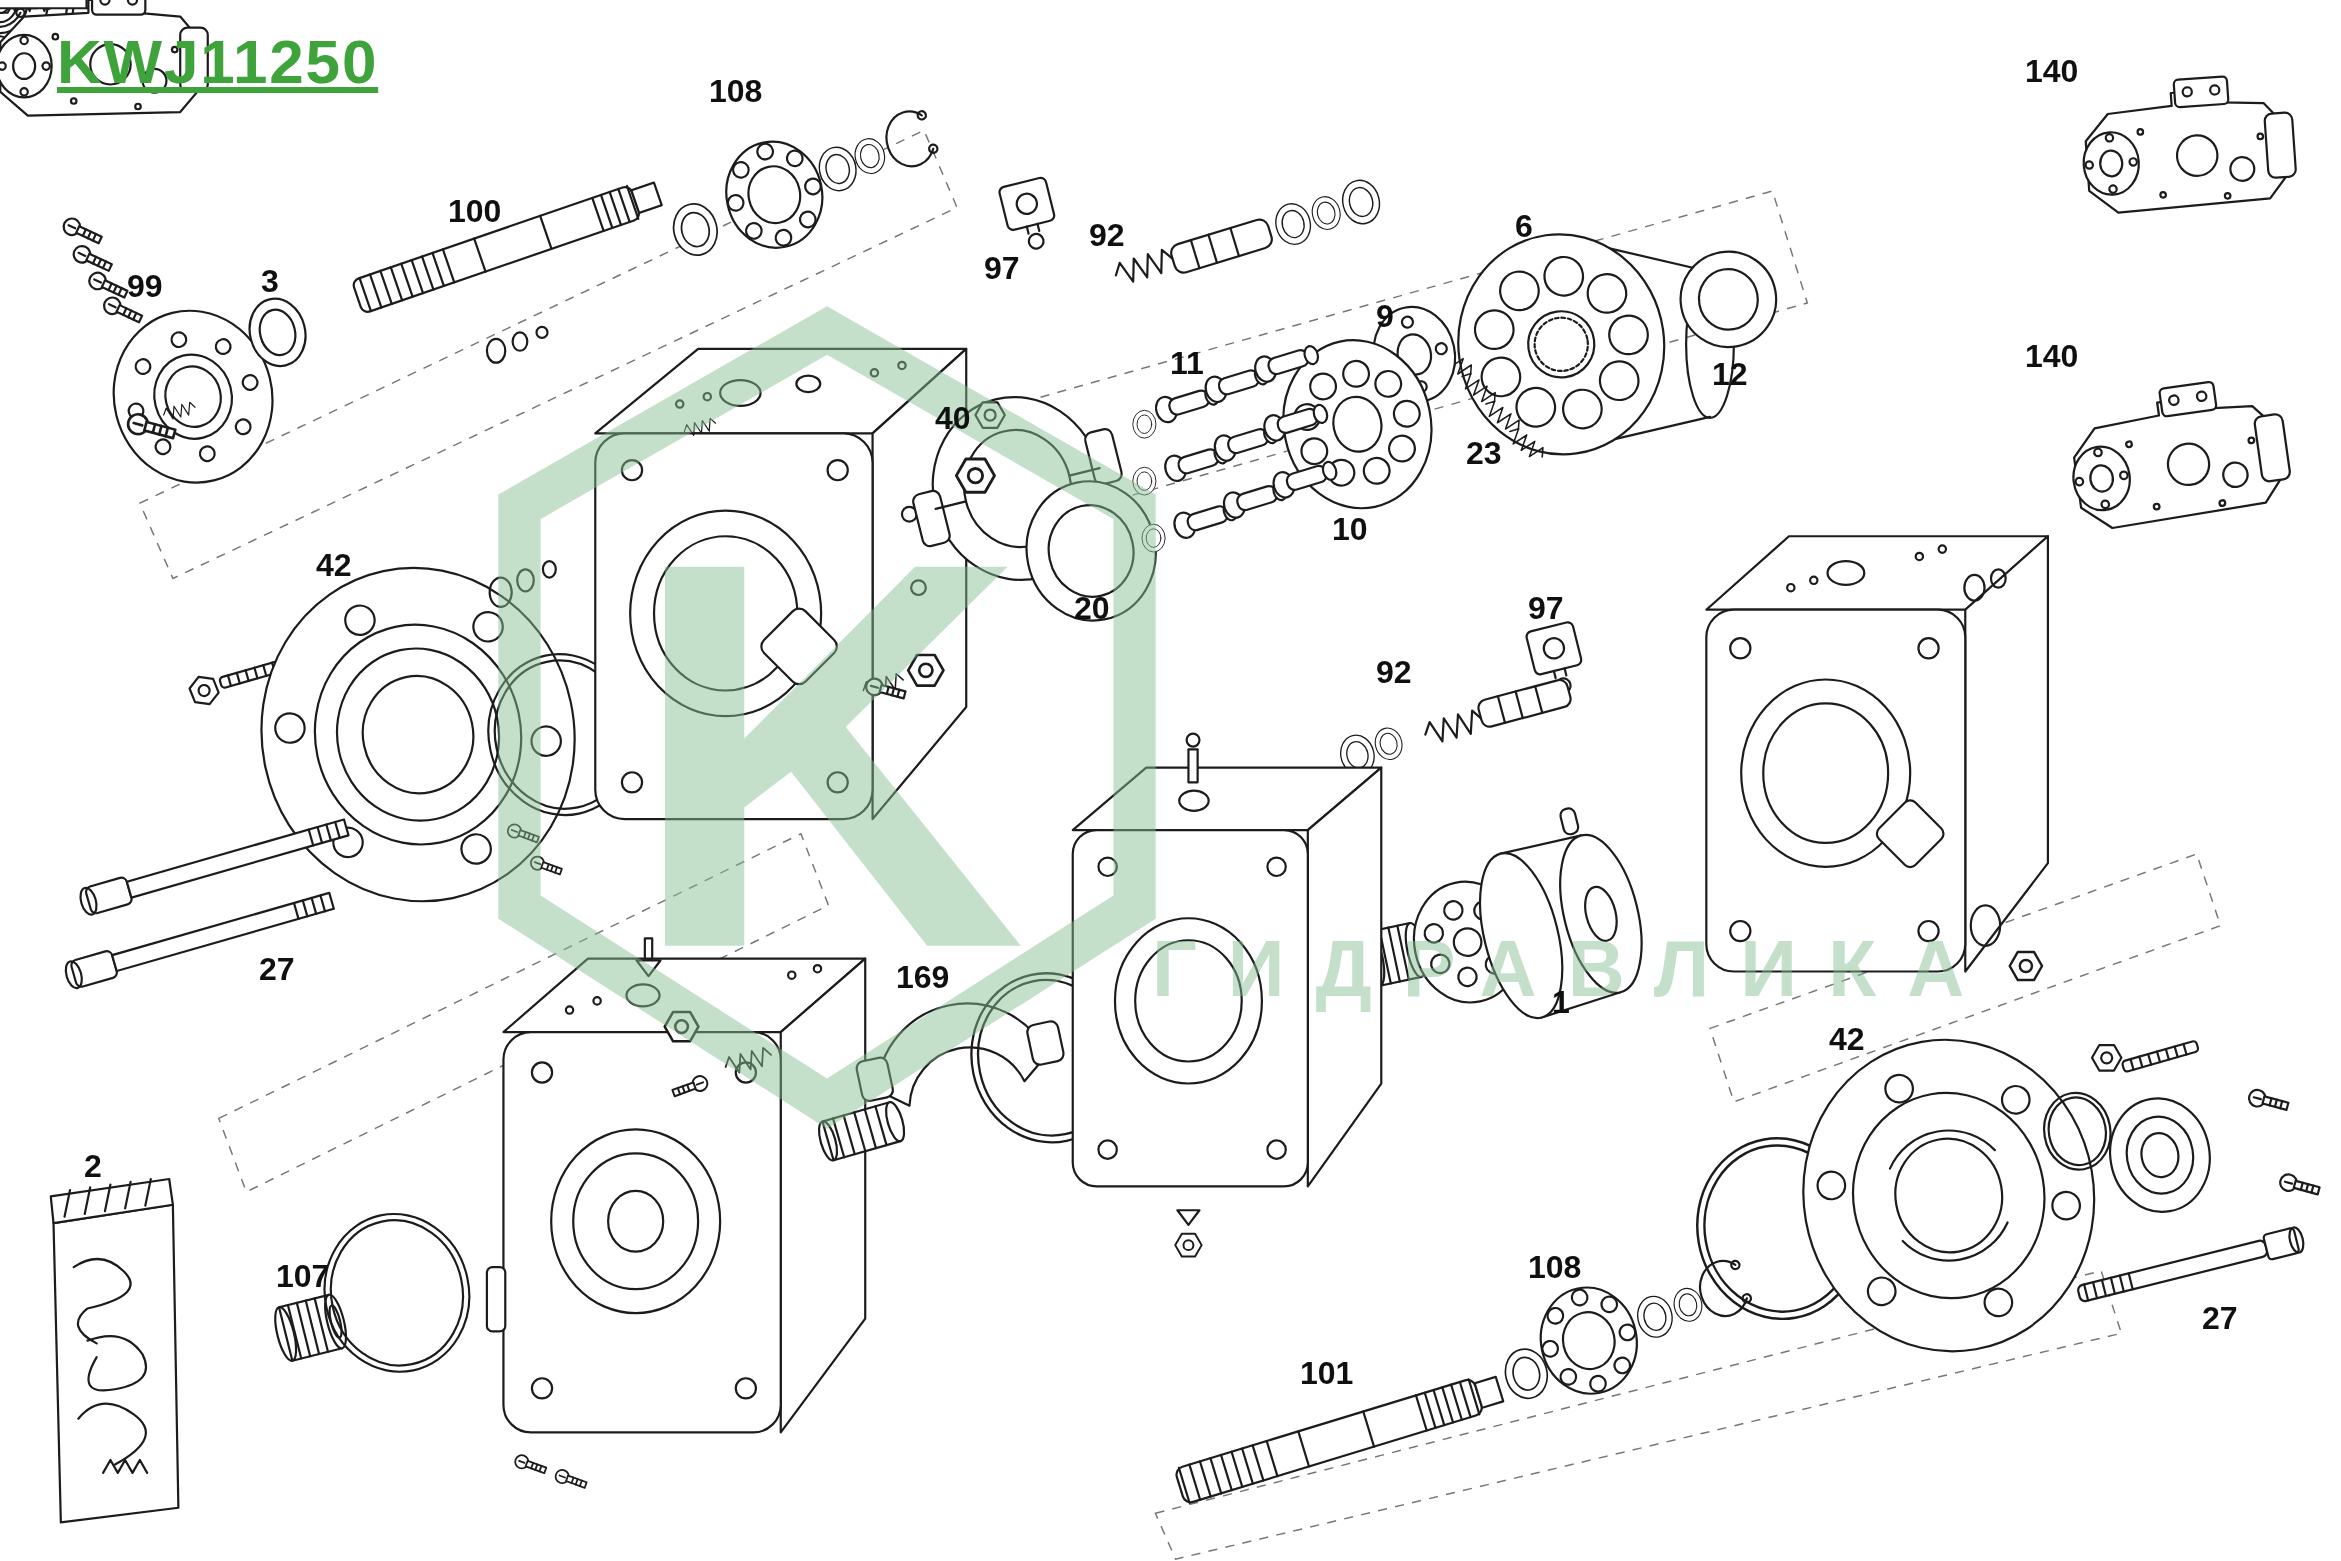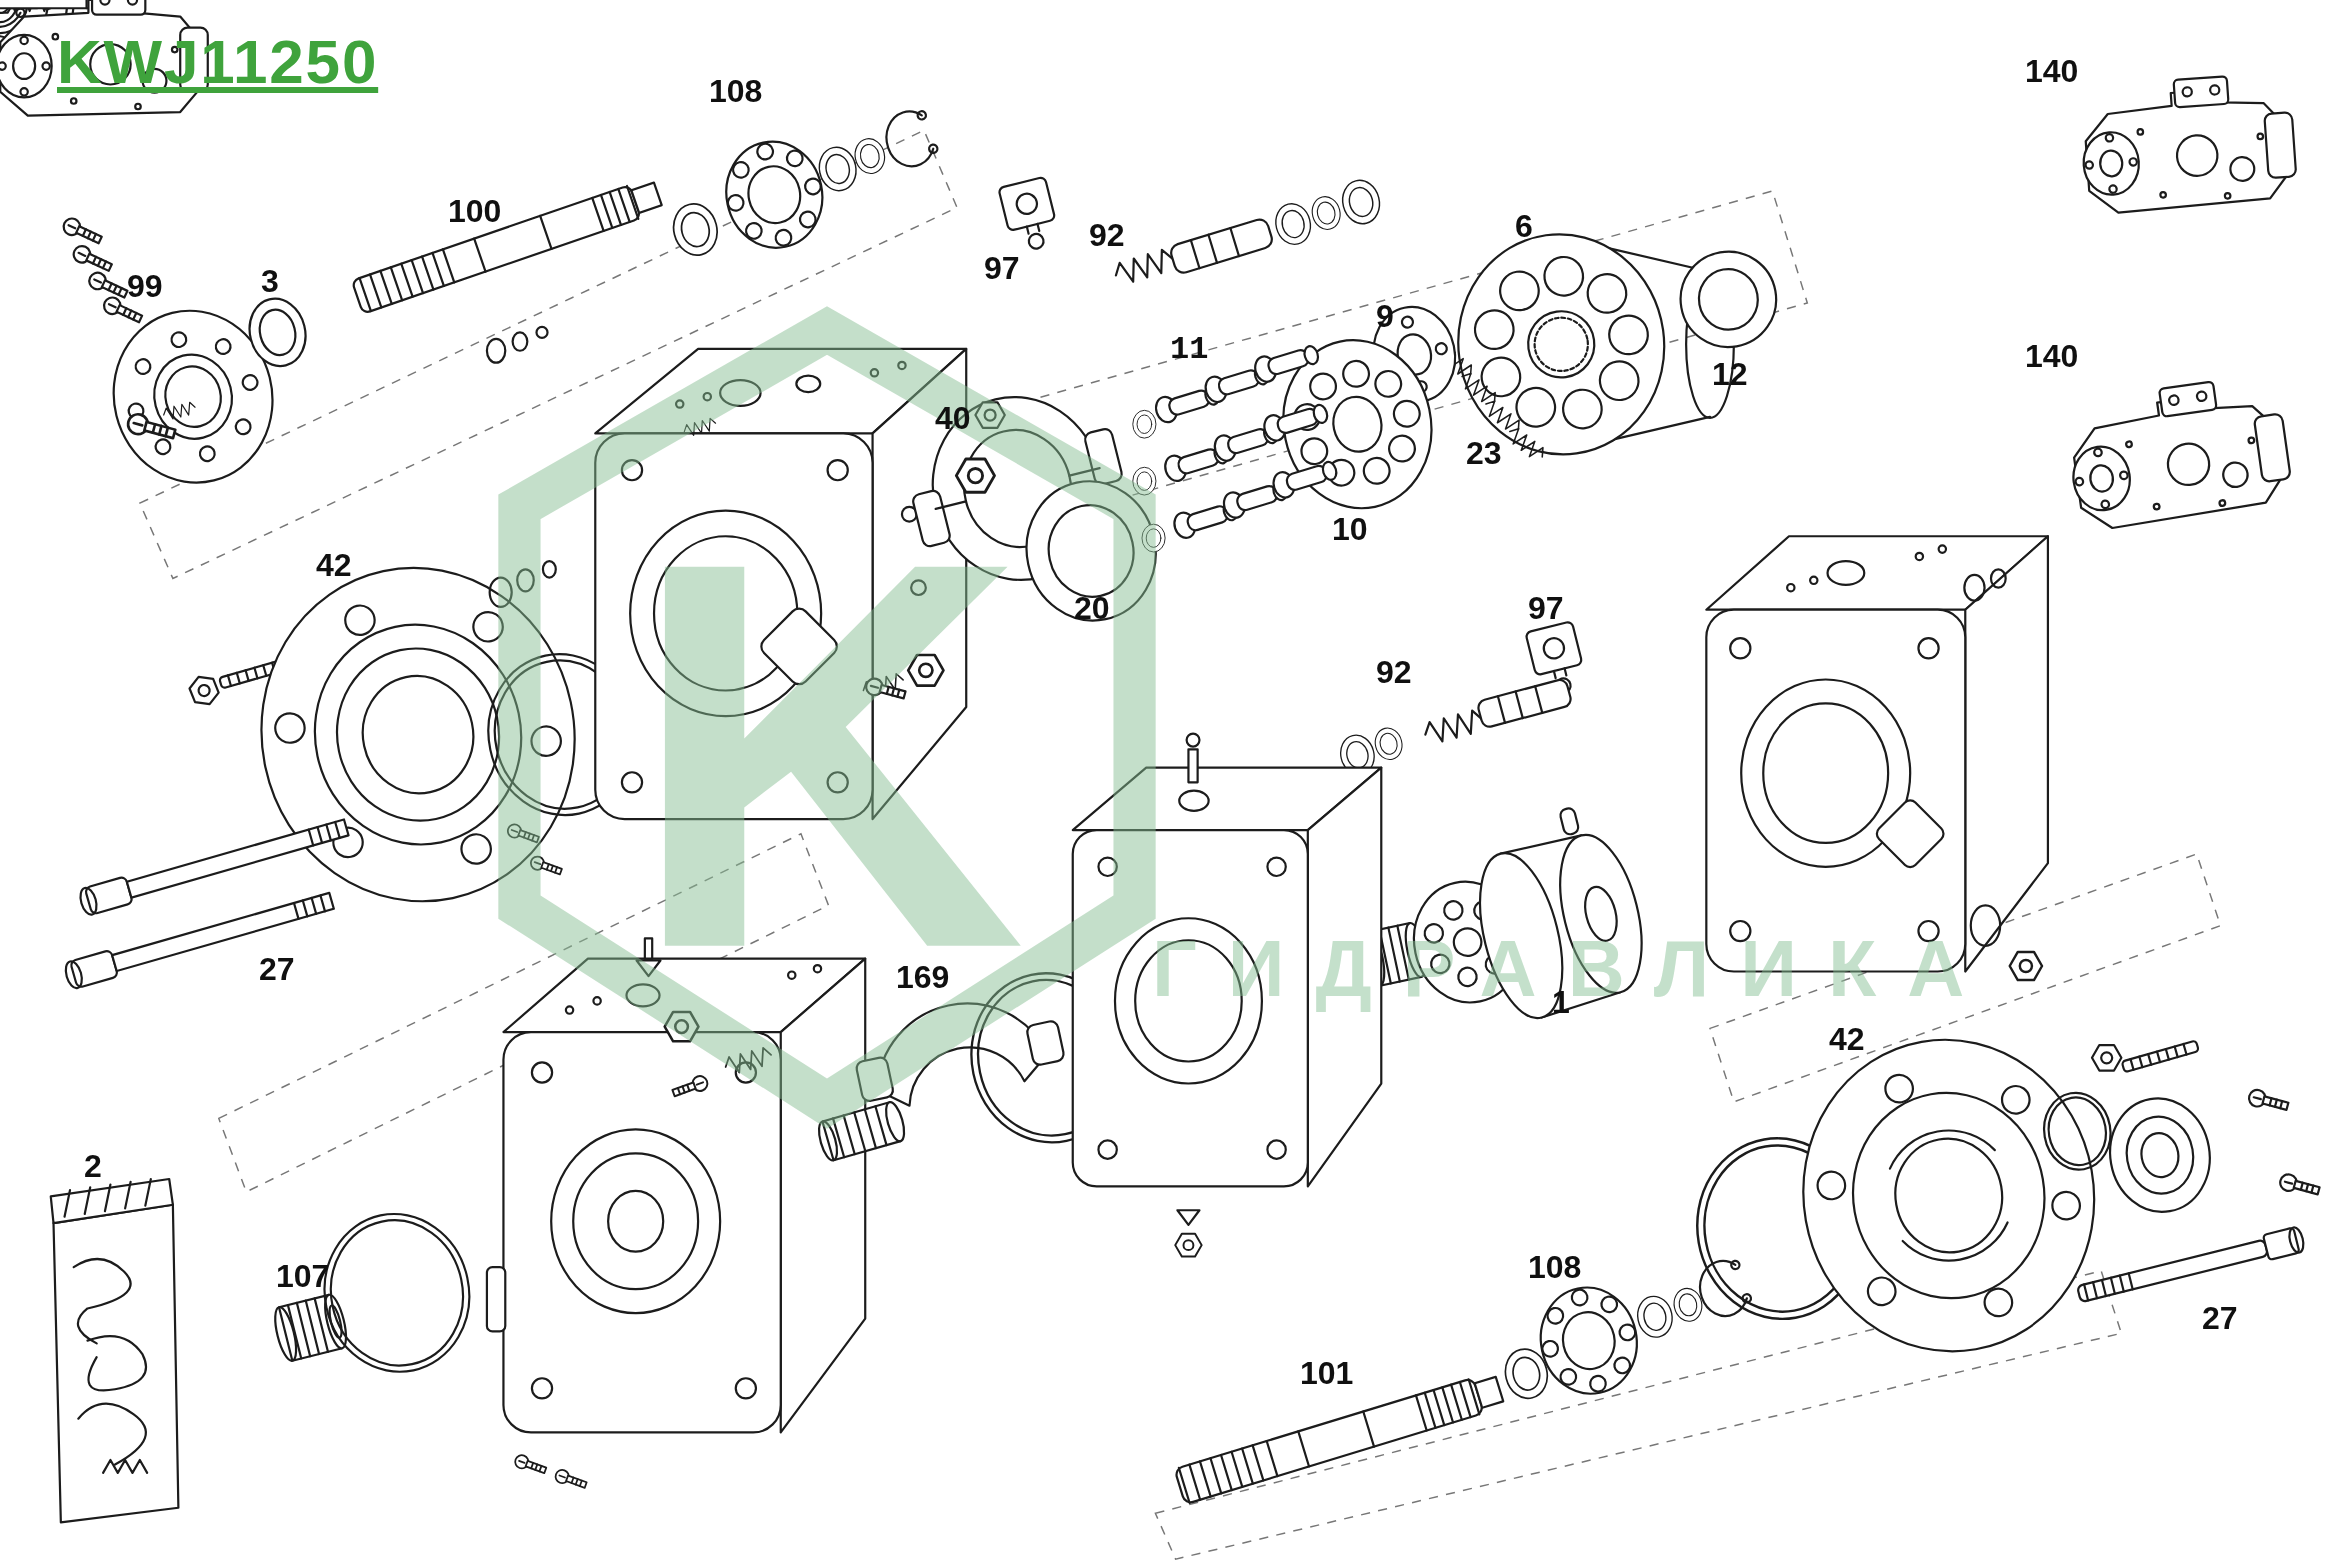--- a/index.html
+++ b/index.html
@@ -514,21 +514,21 @@
       <div class="part-label" style="left: 2025px; top: 338px;">140</div>
       <div class="part-label" style="left: 709px; top: 73px;">108</div>
       <div class="part-label" style="left: 448px; top: 193px;">100</div>
       <div class="part-label" style="left: 127px; top: 268px;">99</div>
       <div class="part-label" style="left: 261px; top: 263px;">3</div>
       <div class="part-label" style="left: 984px; top: 250px;">97</div>
       <div class="part-label" style="left: 1089px; top: 217px;">92</div>
       <div class="part-label" style="left: 1515px; top: 208px;">6</div>
       <div class="part-label" style="left: 1376px; top: 298px;">9</div>
       <div class="part-label" style="left: 1712px; top: 356px;">12</div>
-      <div class="part-label" style="left: 1170px; top: 331px; font-family: Liberation Mono, monospace;">11</div>
+      <div class="part-label" style="left: 1170px; top: 345px;">11</div>
       <div class="part-label" style="left: 1466px; top: 435px;">23</div>
       <div class="part-label" style="left: 935px; top: 400px;">40</div>
       <div class="part-label" style="left: 1332px; top: 511px;">10</div>
       <div class="part-label" style="left: 1074px; top: 590px;">20</div>
       <div class="part-label" style="left: 316px; top: 547px;">42</div>
       <div class="part-label" style="left: 1528px; top: 590px;">97</div>
       <div class="part-label" style="left: 1376px; top: 654px;">92</div>
       <div class="part-label" style="left: 259px; top: 951px;">27</div>
       <div class="part-label" style="left: 896px; top: 959px;">169</div>
       <div class="part-label" style="left: 1552px; top: 984px;">1</div>

